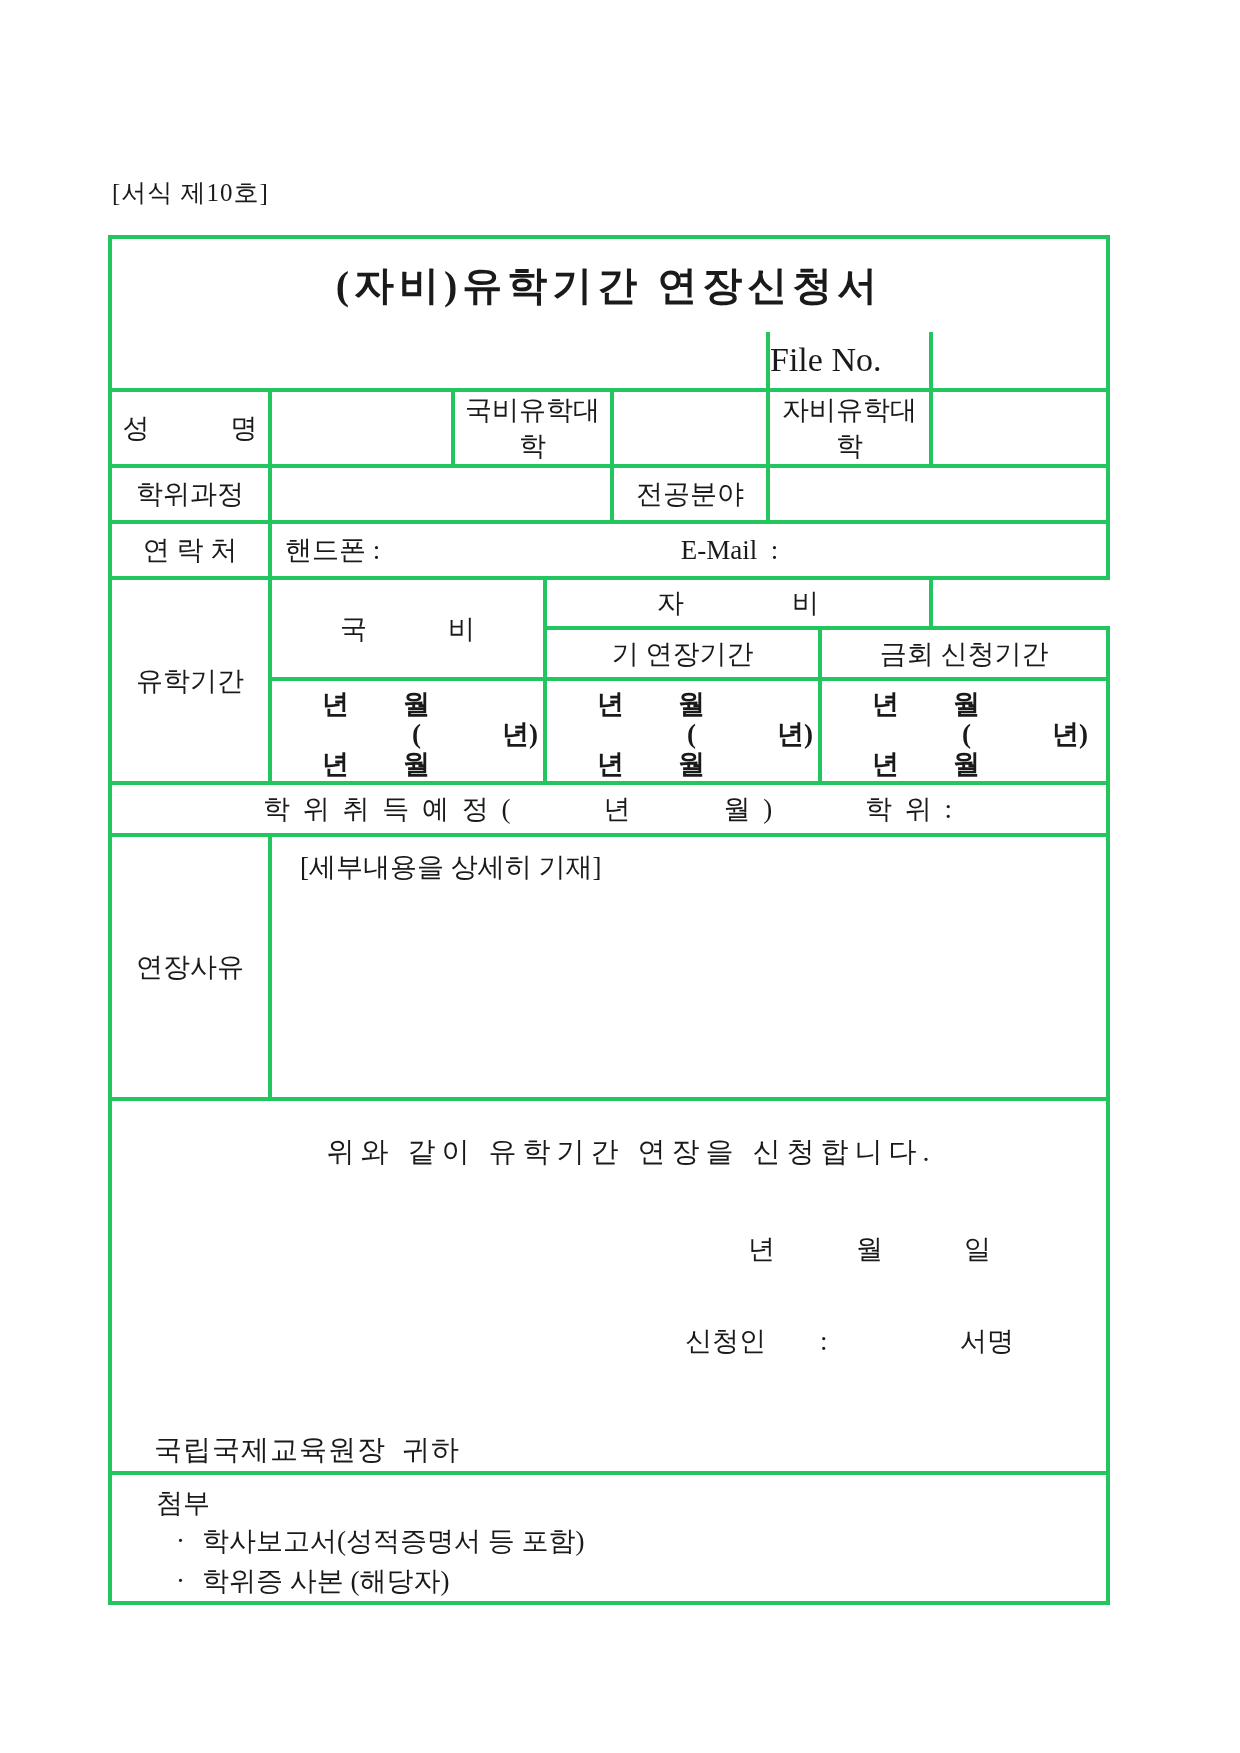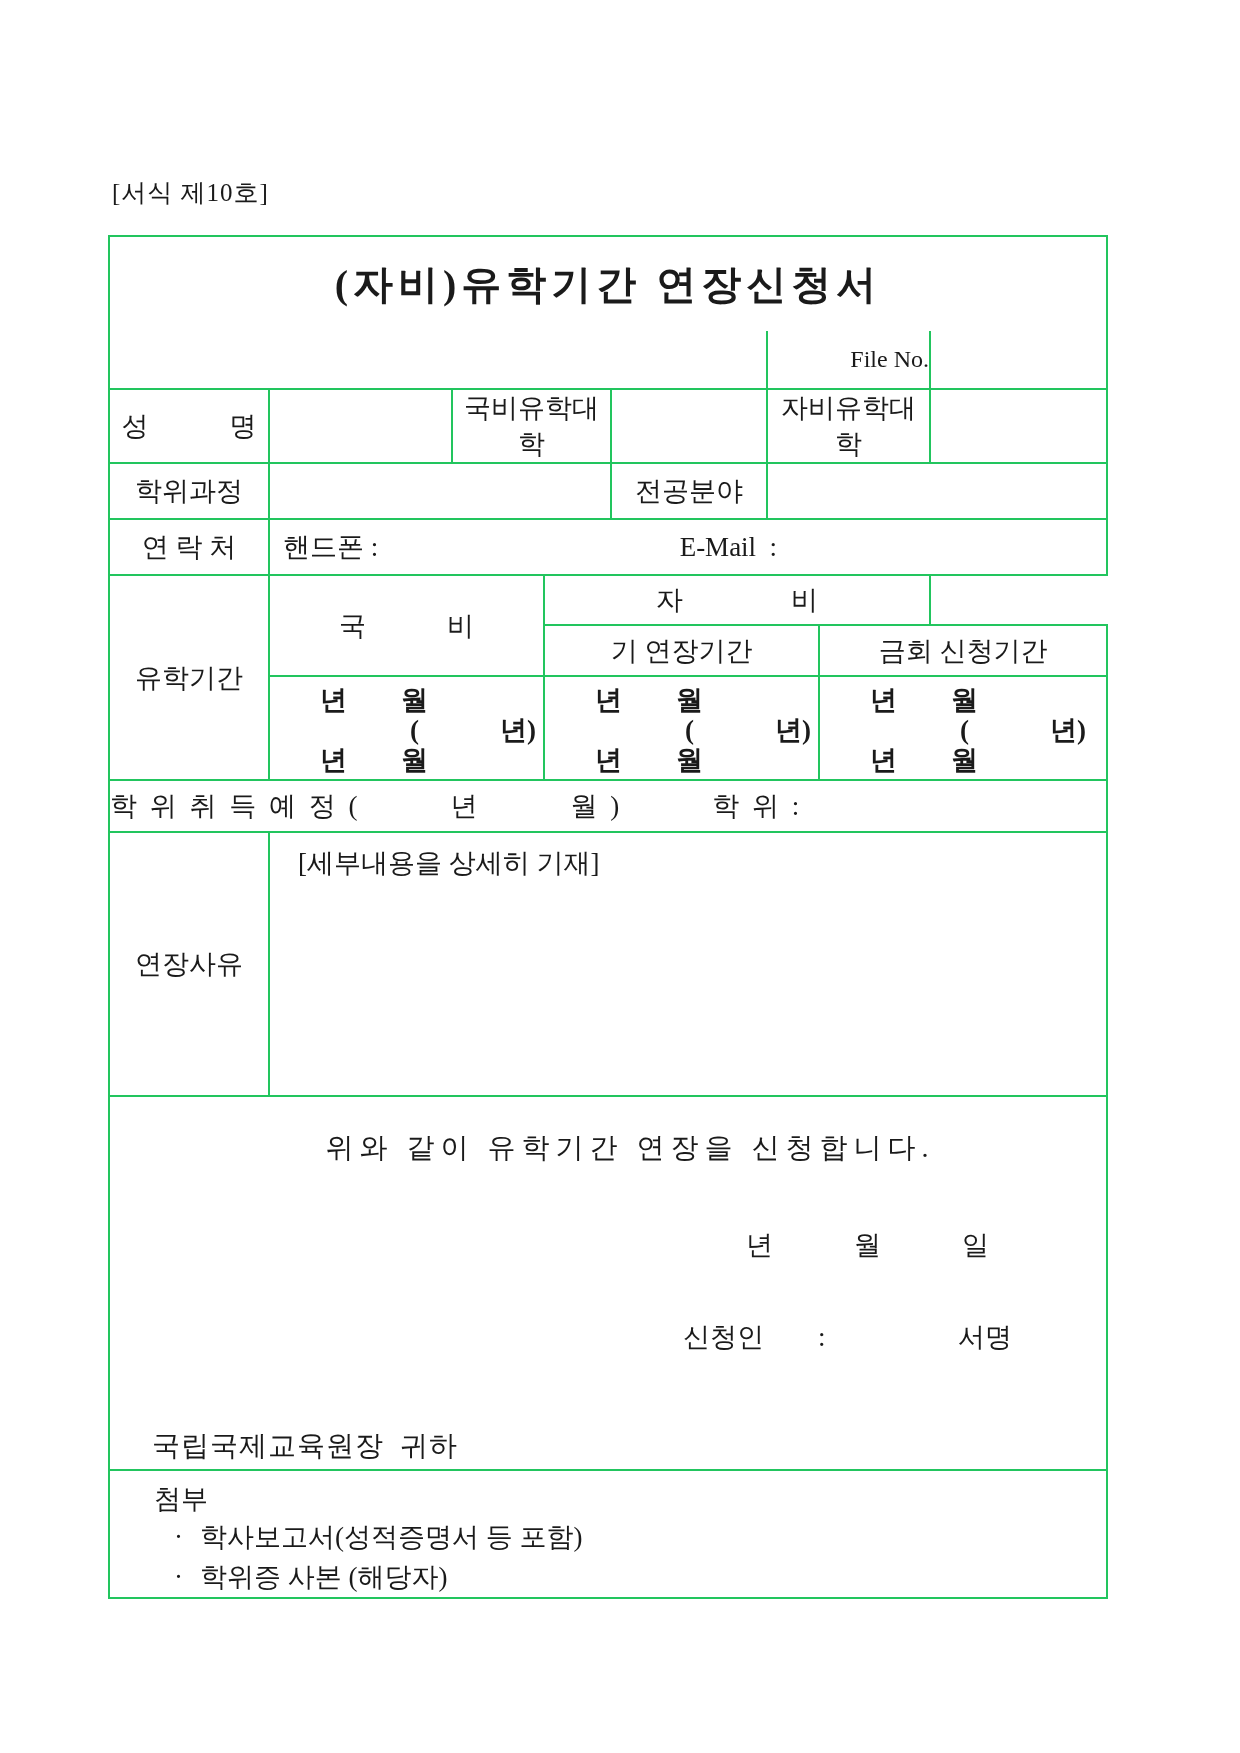--- a/index.html
+++ b/index.html
@@ -14,44 +14,44 @@
   .form-number{
     position:absolute;left:112px;top:176px;
     font-size:25px;letter-spacing:1px;
   }
   table.form{
     position:absolute;left:108px;top:235px;
     width:998px;height:1348px;
     border-collapse:collapse;table-layout:fixed;
   }
   td{
-    border:2px solid #22c55e;
+    border:4px solid #22c55e;
     font-size:27px;
     padding:0;
     vertical-align:middle;
     overflow:hidden;
   }
   td.title-cell{
     border-bottom-style:hidden;
     text-align:center;vertical-align:middle;
     font-size:40px;font-weight:bold;letter-spacing:5px;
   }
   td.filler{border-top-style:hidden;}
   td.center{text-align:center;}
-  td.fileno{text-align:right;font-size:24px;}
+  td.fileno{text-align:left;font-size:34px;}
   .lbl{white-space:pre;}
   td.contact-cell{position:relative;}
   .phone{position:absolute;left:13px;top:50%;transform:translateY(-50%);white-space:pre;}
   .email{position:absolute;left:49%;top:50%;transform:translateY(-50%);white-space:pre;}
   td.period-data{vertical-align:top;font-weight:bold;}
   .pd-line{white-space:pre;line-height:30px;}
   .pd-l1{padding:8px 0 0 50px;}
   .pd-l2{padding-left:140px;}
   .pd-l3{padding-left:50px;}
-  td.expected-cell{letter-spacing:3px;white-space:pre;}
+  td.expected-cell{letter-spacing:3px;white-space:pre;text-align:center;}
   td.reason-content{vertical-align:top;padding:12px 0 0 28px;}
   td.decl-cell{position:relative;}
   .decl-statement{position:absolute;top:32px;left:0;width:100%;text-align:center;
     padding-left:44px;box-sizing:border-box;font-size:28px;letter-spacing:6px;white-space:pre;}
   .decl-date{position:absolute;top:130px;left:636px;font-size:27px;white-space:pre;}
   .decl-applicant{position:absolute;top:222px;left:541px;font-size:27px;white-space:pre;margin-left:32px;}
   .decl-sign{position:absolute;top:222px;left:848px;font-size:27px;white-space:pre;}
   .decl-recipient{position:absolute;top:330px;left:42px;font-size:28px;letter-spacing:1px;white-space:pre;}
   td.attach-cell{vertical-align:top;padding:10px 0 0 0;}
   .attach-label{margin-left:44px;line-height:36px;}

